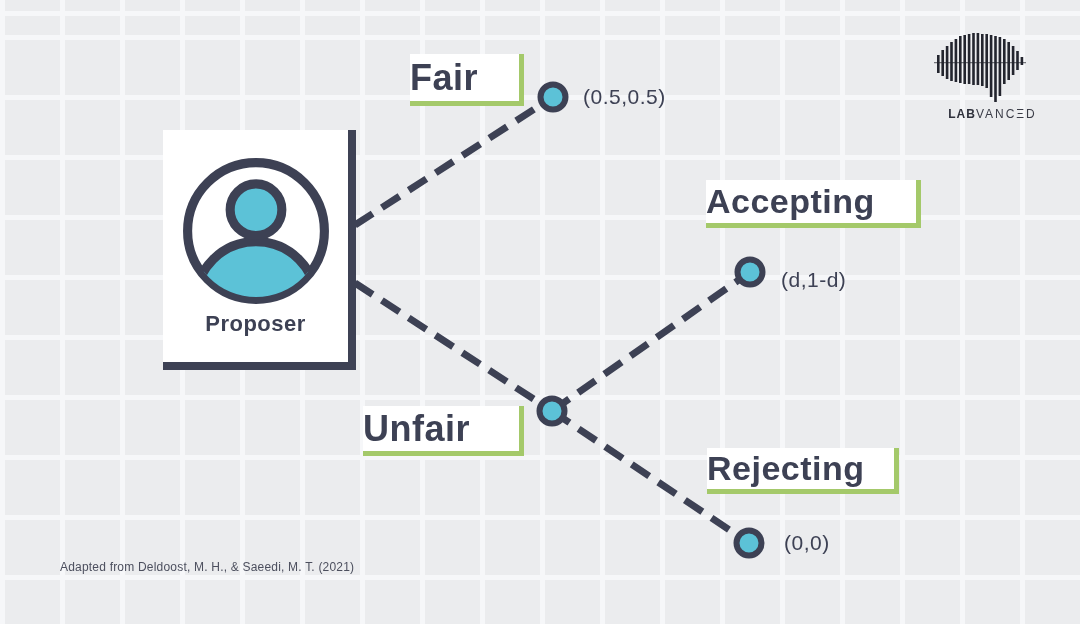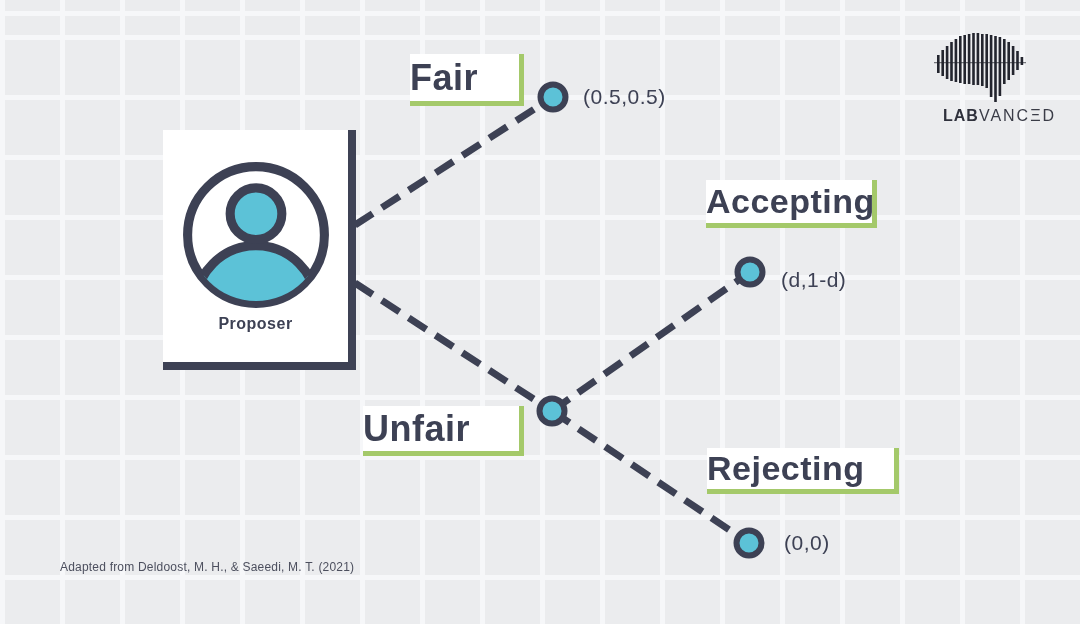--- a/index.html
+++ b/index.html
@@ -20,42 +20,42 @@
       repeating-linear-gradient(to bottom, var(--gridline) 0 5px, transparent 5px 60px);
     background-position:60px 0, 0 35px;
   }
   .edges{position:absolute;left:0;top:0;pointer-events:none;}
 
   .player-card{
     position:absolute;left:163px;top:130px;width:193px;height:240px;
     background:#fff;border-right:8px solid var(--ink);border-bottom:8px solid var(--ink);
     display:flex;flex-direction:column;align-items:center;justify-content:center;gap:4px;
   }
-  .player-label{font-weight:700;font-size:16px;color:var(--ink);letter-spacing:0.5px;}
+  .player-label{font-weight:700;font-size:22px;color:var(--ink);letter-spacing:0.5px;}
 
   .label-box{
     position:absolute;background:#fff;
     border-right:5px solid var(--green);border-bottom:5px solid var(--green);
     display:flex;align-items:center;justify-content:flex-start;
     font-size:36px;font-weight:600;color:var(--ink);letter-spacing:0.5px;
   }
   .payoff{
     position:absolute;font-size:21px;font-weight:400;color:var(--ink);
     line-height:34px;white-space:nowrap;letter-spacing:0.5px;
   }
 
   .citation{
     position:absolute;left:60px;top:560px;
     font-size:12px;color:#4c4f5e;letter-spacing:0.2px;white-space:nowrap;
   }
 
   .logo{position:absolute;left:918px;top:32px;width:124px;text-align:center;}
   .logo-brain{display:block;margin:0 auto;}
   .logo-text{
-    margin-top:3px;font-size:16px;color:#2f313c;white-space:nowrap;letter-spacing:1px;margin-left:25px;
+    margin-top:3px;font-size:12px;color:#2f313c;white-space:nowrap;letter-spacing:1px;margin-left:25px;
   }
   .logo-text .bold{font-weight:700;}
   .logo-text .light{font-weight:400;color:#3a3c47;letter-spacing:2px;}
 </style>
 </head>
 <body>
 
 <div class="canvas">
 
   <svg class="edges" width="1080" height="624" viewBox="0 0 1080 624">
@@ -85,21 +85,21 @@
         <circle cx="50" cy="97" r="40" fill="#5cc2d7" stroke="#3d4154" stroke-width="6"></circle>
       </g>
       <circle cx="50" cy="36" r="17" fill="#5cc2d7" stroke="#3d4154" stroke-width="6"></circle>
     </svg>
     <div class="player-label">Proposer</div>
   </div>
 
   <div class="label-box" style="left:410px;top:54px;width:114px;height:52px;">
     <span>Fair</span>
   </div>
-  <div class="label-box" style="left:706px;top:180px;width:171px;height:48px;font-size:34px;">
+  <div class="label-box" style="left:706px;top:180px;width:215px;height:48px;font-size:34px;">
     <span>Accepting</span>
   </div>
   <div class="label-box" style="left:363px;top:406px;width:161px;height:50px;">
     <span>Unfair</span>
   </div>
   <div class="label-box" style="left:707px;top:448px;width:192px;height:46px;font-size:34px;">
     <span>Rejecting</span>
   </div>
 
   <div class="payoff" style="left:583px;top:80px;">(0.5,0.5)</div>

